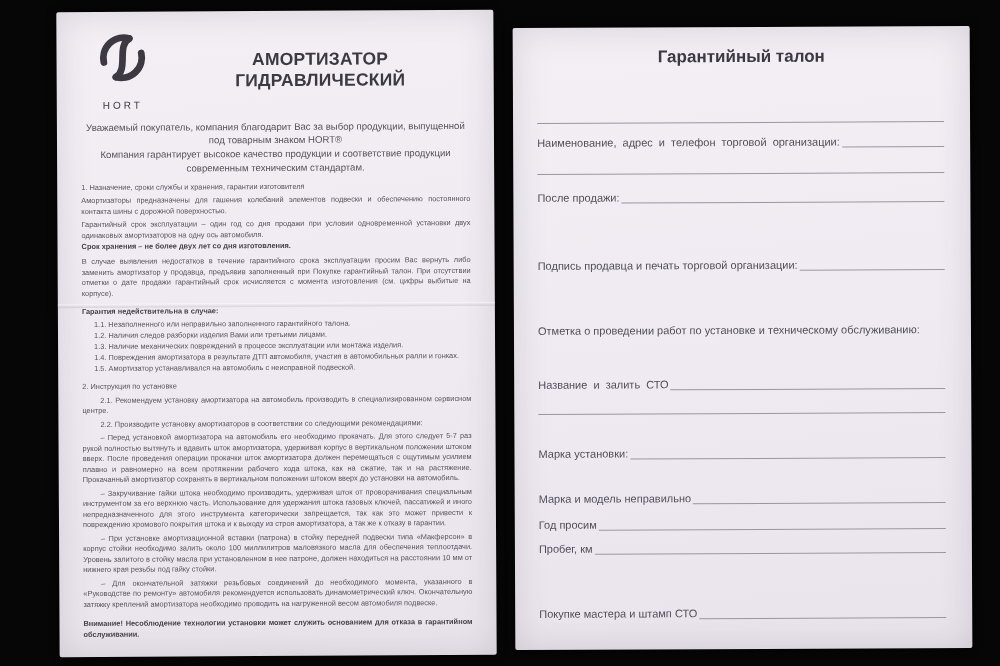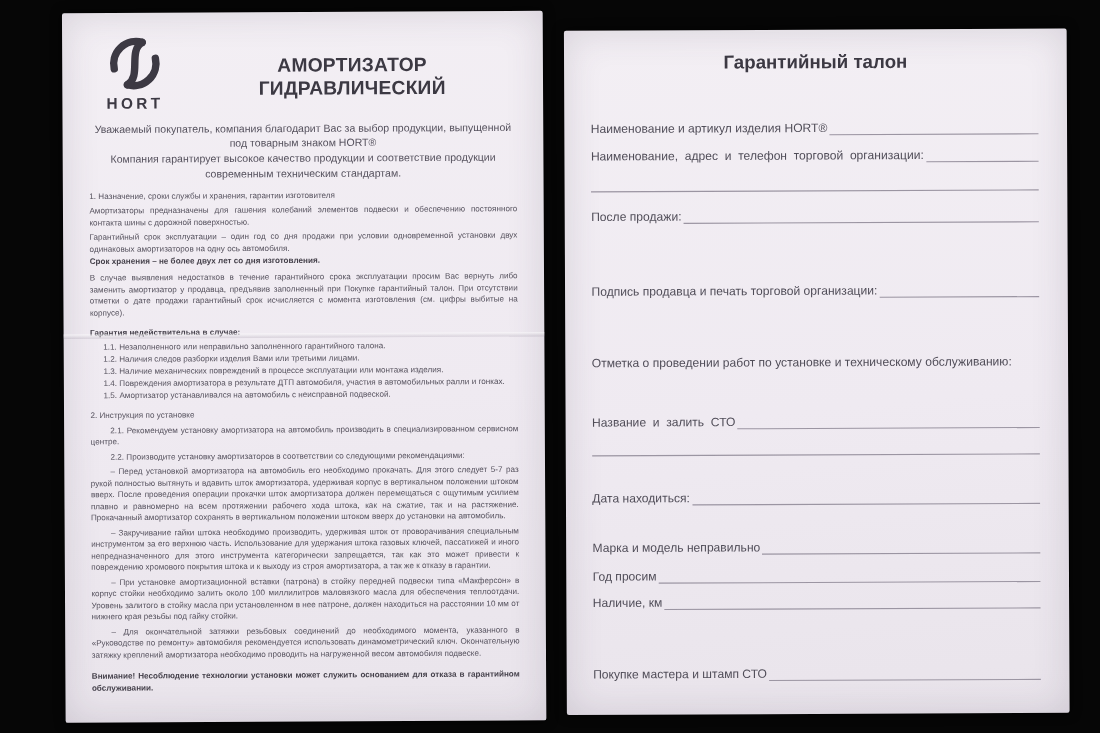--- a/index.html
+++ b/index.html
@@ -29,21 +29,21 @@
   .crease{
     position:absolute;left:0;right:0;top:292px;height:4px;
     background:linear-gradient(180deg,rgba(255,255,255,0.55),rgba(110,98,120,0.18));
     pointer-events:none;
   }
   
   .header{display:flex;align-items:flex-start;margin-bottom:10px;}
   .brand{width:84px;flex:0 0 84px;text-align:center;padding-top:4px;}
   .brand svg{display:block;margin:0 auto;}
   .brand-name{
-    font-weight:bold;font-size:14px;letter-spacing:3px;color:#3c3943;margin-top:2px;
+    font-weight:normal;font-size:10px;letter-spacing:3px;color:#3c3943;margin-top:16px;
   }
   .doc-title{
     flex:1;margin:22px 0 0 6px;text-align:center;
     font-size:17.5px;font-weight:bold;color:#3c3943;letter-spacing:0.2px;
   }
   .intro{
     margin:1px 4px;text-align:center;font-size:9.6px;line-height:1.38;color:#55515d;
   }
   .sec-heading{font-size:7.4px;line-height:1.42;margin:8px 0 3px 0;}
   .body{font-size:7.4px;line-height:1.42;margin:3px 0;}
@@ -113,21 +113,20 @@
   <p class="body just indent">– При установке амортизационной вставки (патрона) в стойку передней подвески типа «Макферсон» в корпус стойки необходимо залить около 100 миллилитров маловязкого масла для обеспечения теплоотдачи. Уровень залитого в стойку масла при установленном в нее патроне, должен находиться на расстоянии 10 мм от нижнего края резьбы под гайку стойки.</p>
   <p class="body just indent">– Для окончательной затяжки резьбовых соединений до необходимого момента, указанного в «Руководстве по ремонту» автомобиля рекомендуется использовать динамометрический ключ. Окончательную затяжку креплений амортизатора необходимо проводить на нагруженной весом автомобиля подвеске.</p>
 
   <p class="body bold just warning">Внимание! Несоблюдение технологии установки может служить основанием для отказа в гарантийном обслуживании.</p>
 </div>
 
 <div class="page page-right">
   <h2 class="w-title">Гарантийный талон</h2>
 
   <div class="row" style="top:80px">
-    <span class="lbl">Наименование и артикул изделия HORT®</span>
     <span class="fill-line"></span>
   </div>
 
   <div class="row" style="top:105px">
     <span class="lbl spread">Наименование,  адрес  и  телефон  торговой  организации:</span>
     <span class="fill-line"></span>
   </div>
 
   <div class="row" style="top:131px">
     <span class="fill-line"></span>
@@ -150,36 +149,36 @@
   <div class="row" style="top:347px">
     <span class="lbl spread">Название  и  залить  СТО</span>
     <span class="fill-line"></span>
   </div>
 
   <div class="row" style="top:371px">
     <span class="fill-line"></span>
   </div>
 
   <div class="row" style="top:416px">
-    <span class="lbl">Дата находиться:</span>
+    <span class="lbl">Марка установки:</span>
     <span class="fill-line"></span>
   </div>
 
   <div class="row" style="top:461px">
     <span class="lbl">Марка и модель неправильно</span>
     <span class="fill-line"></span>
   </div>
 
   <div class="row" style="top:487px">
     <span class="lbl">Год просим</span>
     <span class="fill-line"></span>
   </div>
 
   <div class="row" style="top:511px">
-    <span class="lbl">Наличие,  км</span>
+    <span class="lbl">Пробег,  км</span>
     <span class="fill-line"></span>
   </div>
 
   <div class="row" style="top:576px">
     <span class="lbl">Покупке мастера и штамп СТО</span>
     <span class="fill-line"></span>
   </div>
 </div>
 
 </body></html>

